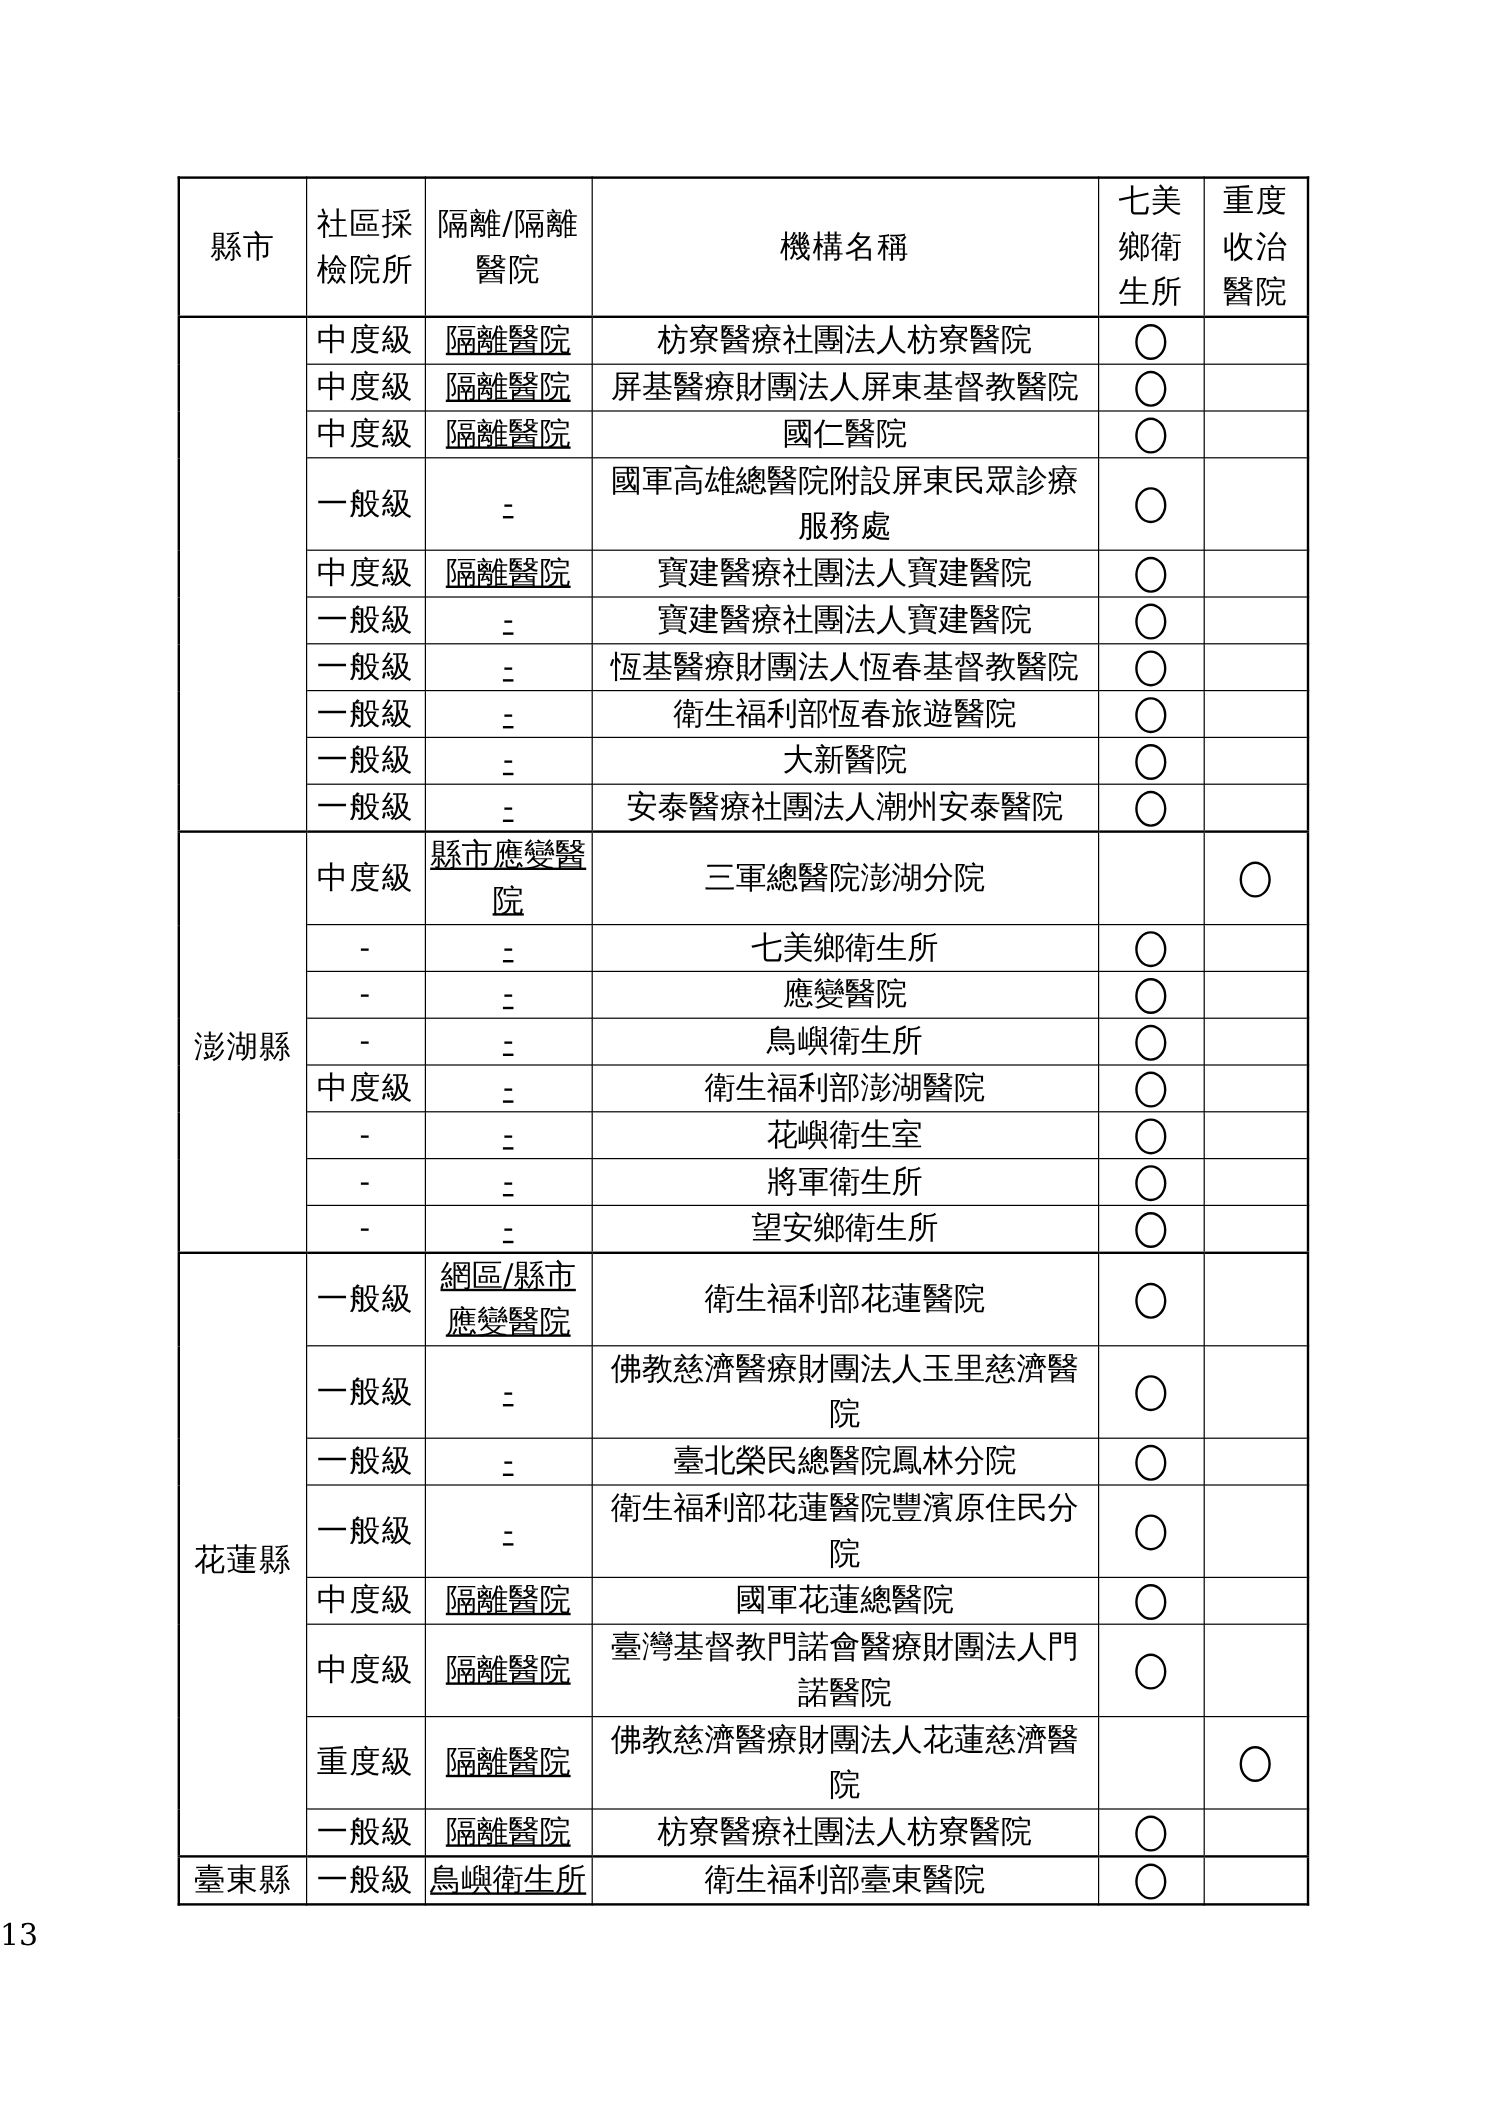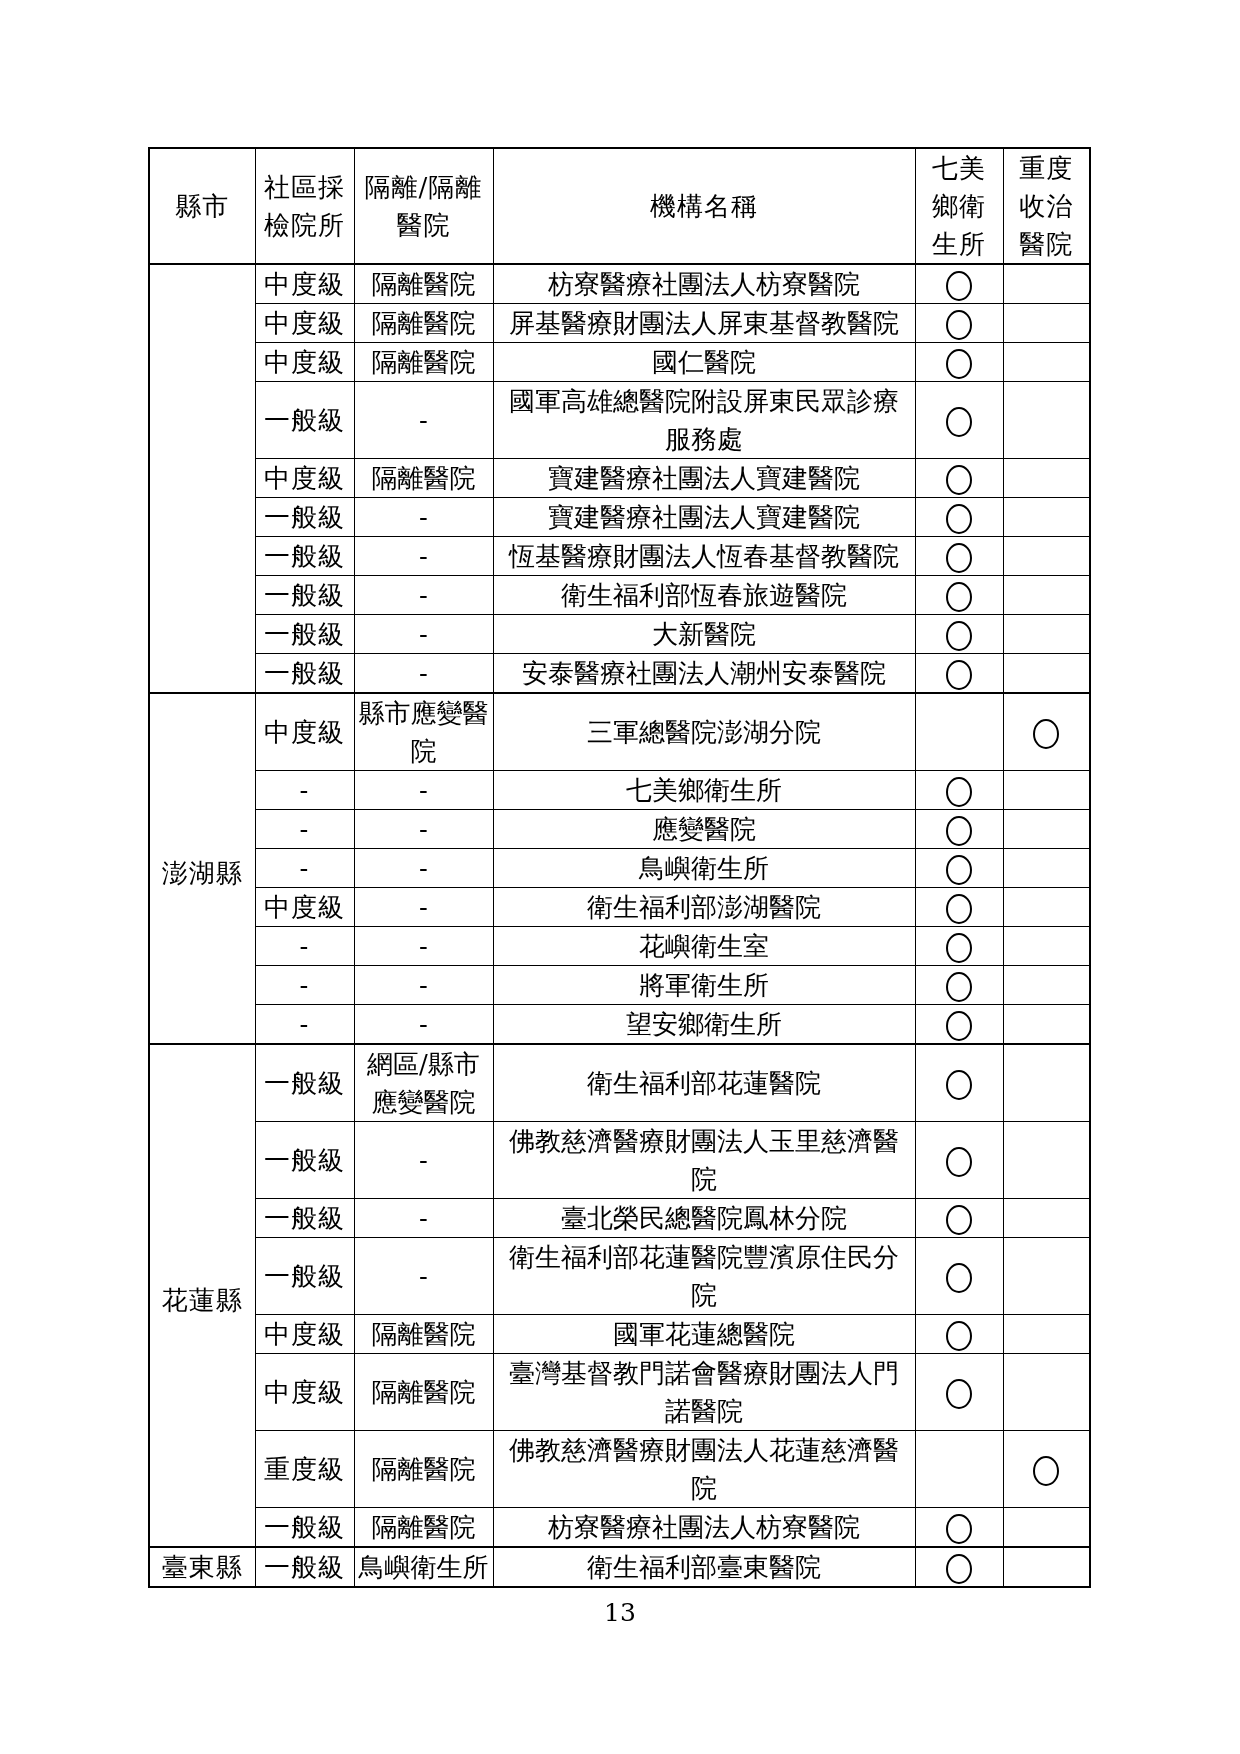--- a/index.html
+++ b/index.html
@@ -60,41 +60,41 @@
     letter-spacing: 1px;
     padding-top: 0;
   }
   td.cell-county.first-row-double {
     padding-top: 9px;
   }
   td.cell-level { letter-spacing: 1px; }
   td.cell-isolation {
     padding: 0 2px;
     letter-spacing: 0;
+    text-decoration: underline;
   }
   td.cell-name {
     text-align: left;
     padding: 0 6px 0 20px;
     letter-spacing: 0;
   }
   .circle {
     display: inline-block;
     width: 26px;
     height: 30px;
     border: 2px solid #000000;
     border-radius: 50%;
     box-sizing: border-box;
     vertical-align: middle;
   }
   .page-number {
     position: absolute;
     left: 0;
     top: 1598px;
     width: 1240px;
-    text-align: center;
     font-size: 25px;
     font-family: "DejaVu Serif", "Liberation Serif", serif;
   }
 </style>
 </head>
 <body>
 
 <div class="page">
 
   <table class="hospital-table">

